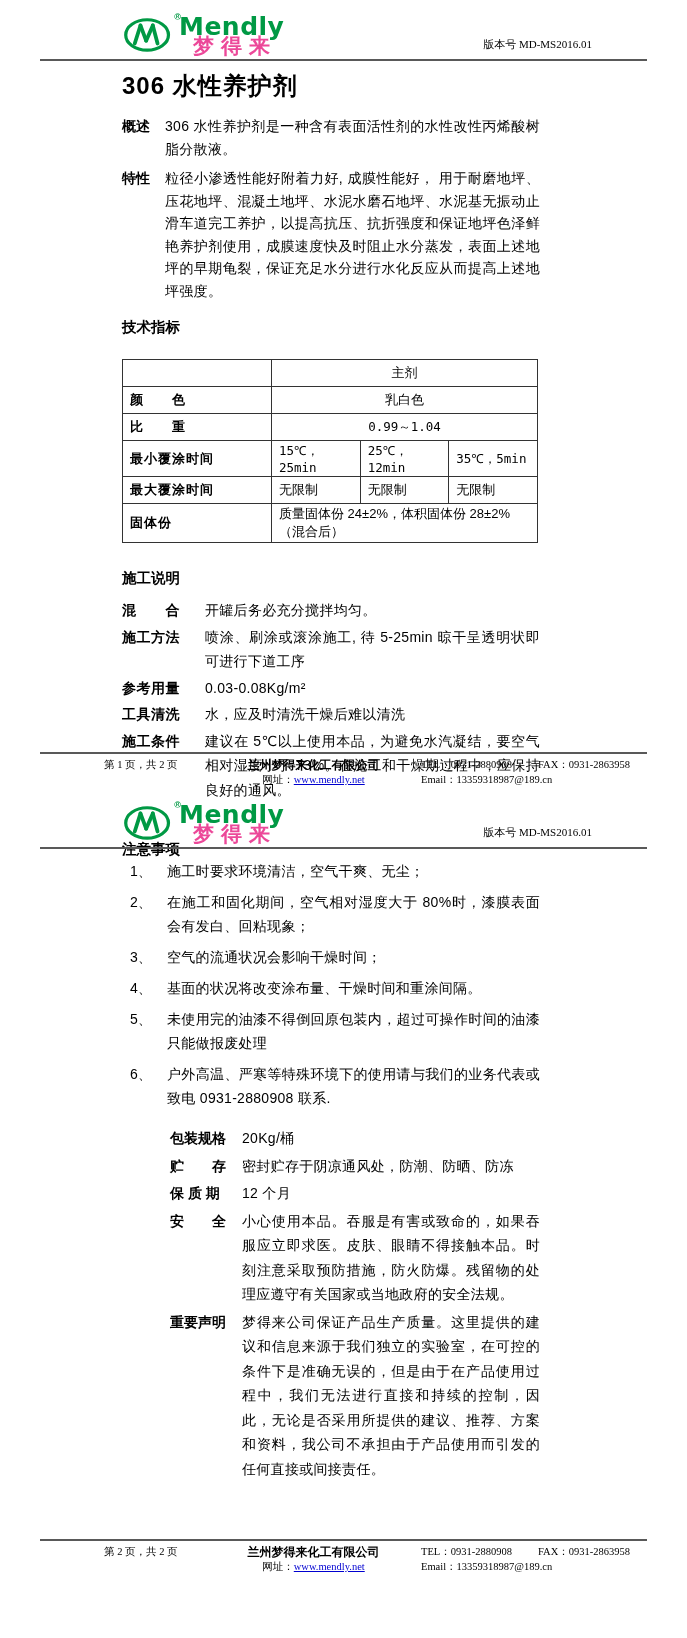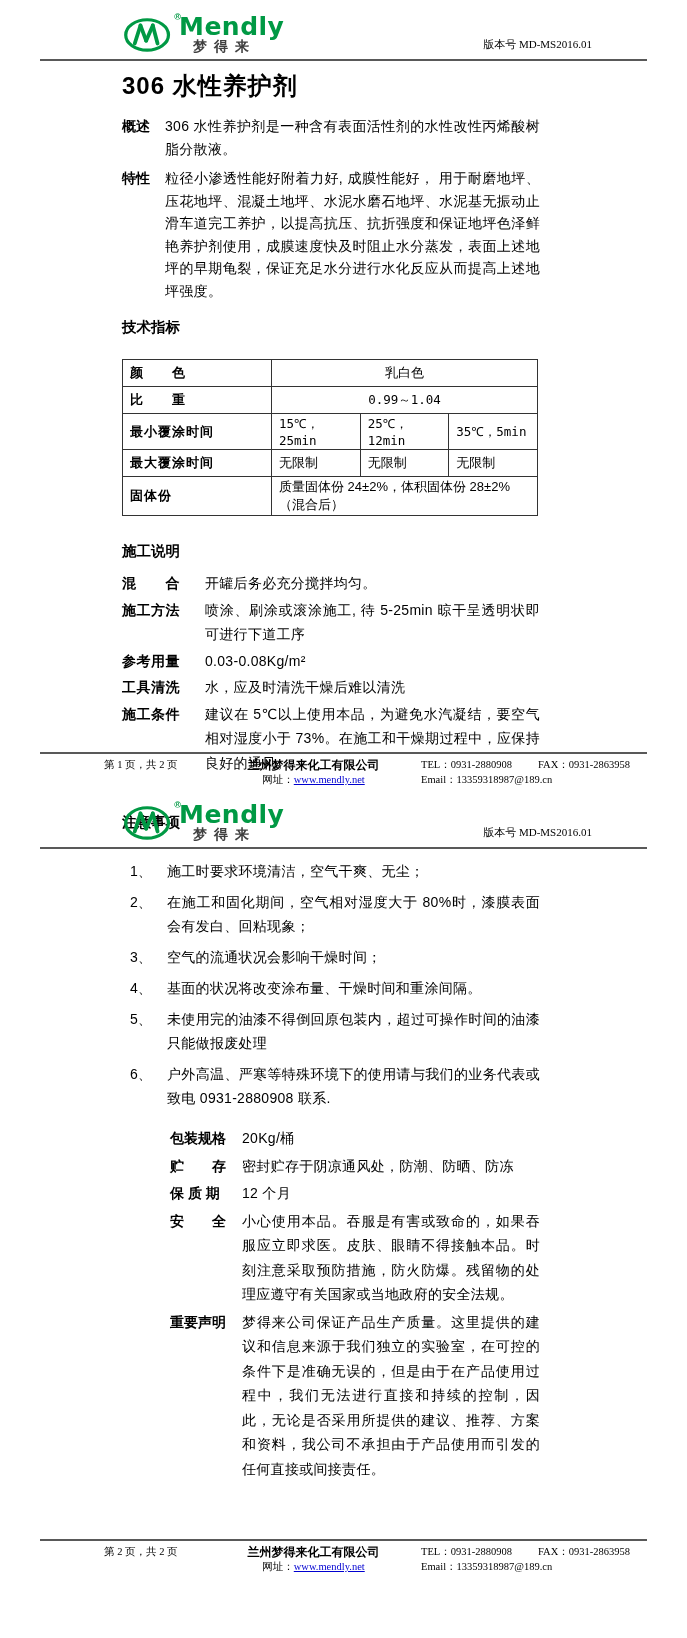--- a/index.html
+++ b/index.html
@@ -14,21 +14,21 @@
 
   
   .hdr{display:flex;align-items:flex-end;justify-content:space-between;
        padding:15px 95px 5px 123px;}
   .logo{display:flex;align-items:flex-start;}
   .logo-mark{position:relative;width:52px;height:38px;flex:0 0 auto;}
   .logo-reg{position:absolute;top:-3px;right:-6px;font-size:9px;color:#009944;font-weight:bold;}
   .logo-txt{margin-left:4px;display:flex;flex-direction:column;}
   .brand{font-family:"DejaVu Sans",sans-serif;font-weight:bold;font-size:25px;
          line-height:24px;color:#009944;letter-spacing:0.5px;}
-  .brand-cn{font-weight:bold;font-size:14px;color:#404040;letter-spacing:7px;
+  .brand-cn{font-weight:bold;font-size:21px;color:#ec4899;letter-spacing:7px;
             margin:-1px 0 0 14px;line-height:16px;}
   .version{font-family:"Liberation Serif",serif;font-size:11px;color:#000;
            padding-bottom:2px;white-space:nowrap;}
   .rule{border-top:2px solid #595959;margin:0 40px;height:0;}
 
   
   .title{margin:9px 147px 13px 122px;font-size:24px;font-weight:bold;letter-spacing:1px;}
   .para{display:flex;margin:0 147px 7px 122px;font-size:14px;line-height:22.5px;}
   .plabel{font-weight:bold;width:43px;flex:0 0 auto;}
   .ptext{flex:1;text-align:justify;letter-spacing:0.3px;}
@@ -109,20 +109,24 @@
   </div>
   <div class="para">
     <span class="plabel">特性</span>
     <span class="ptext">粒径小渗透性能好附着力好, 成膜性能好， 用于耐磨地坪、压花地坪、混凝土地坪、水泥水磨石地坪、水泥基无振动止滑车道完工养护，以提高抗压、抗折强度和保证地坪色泽鲜艳养护剂使用，成膜速度快及时阻止水分蒸发，表面上述地坪的早期龟裂，保证充足水分进行水化反应从而提高上述地坪强度。</span>
   </div>
 
   <div class="heading">技术指标</div>
 
   <table class="spec">
     <tbody>
+        <tr>
+      <td class="c1"></td>
+      <td colspan="3" class="ctr">主剂</td>
+    </tr>
     <tr>
       <td class="c1">颜　　色</td>
       <td colspan="3" class="ctr">乳白色</td>
     </tr>
     <tr>
       <td class="c1">比　　重</td>
       <td colspan="3" class="ctr mono">0.99～1.04</td>
     </tr>
     <tr>
       <td class="c1">最小覆涂时间</td>

